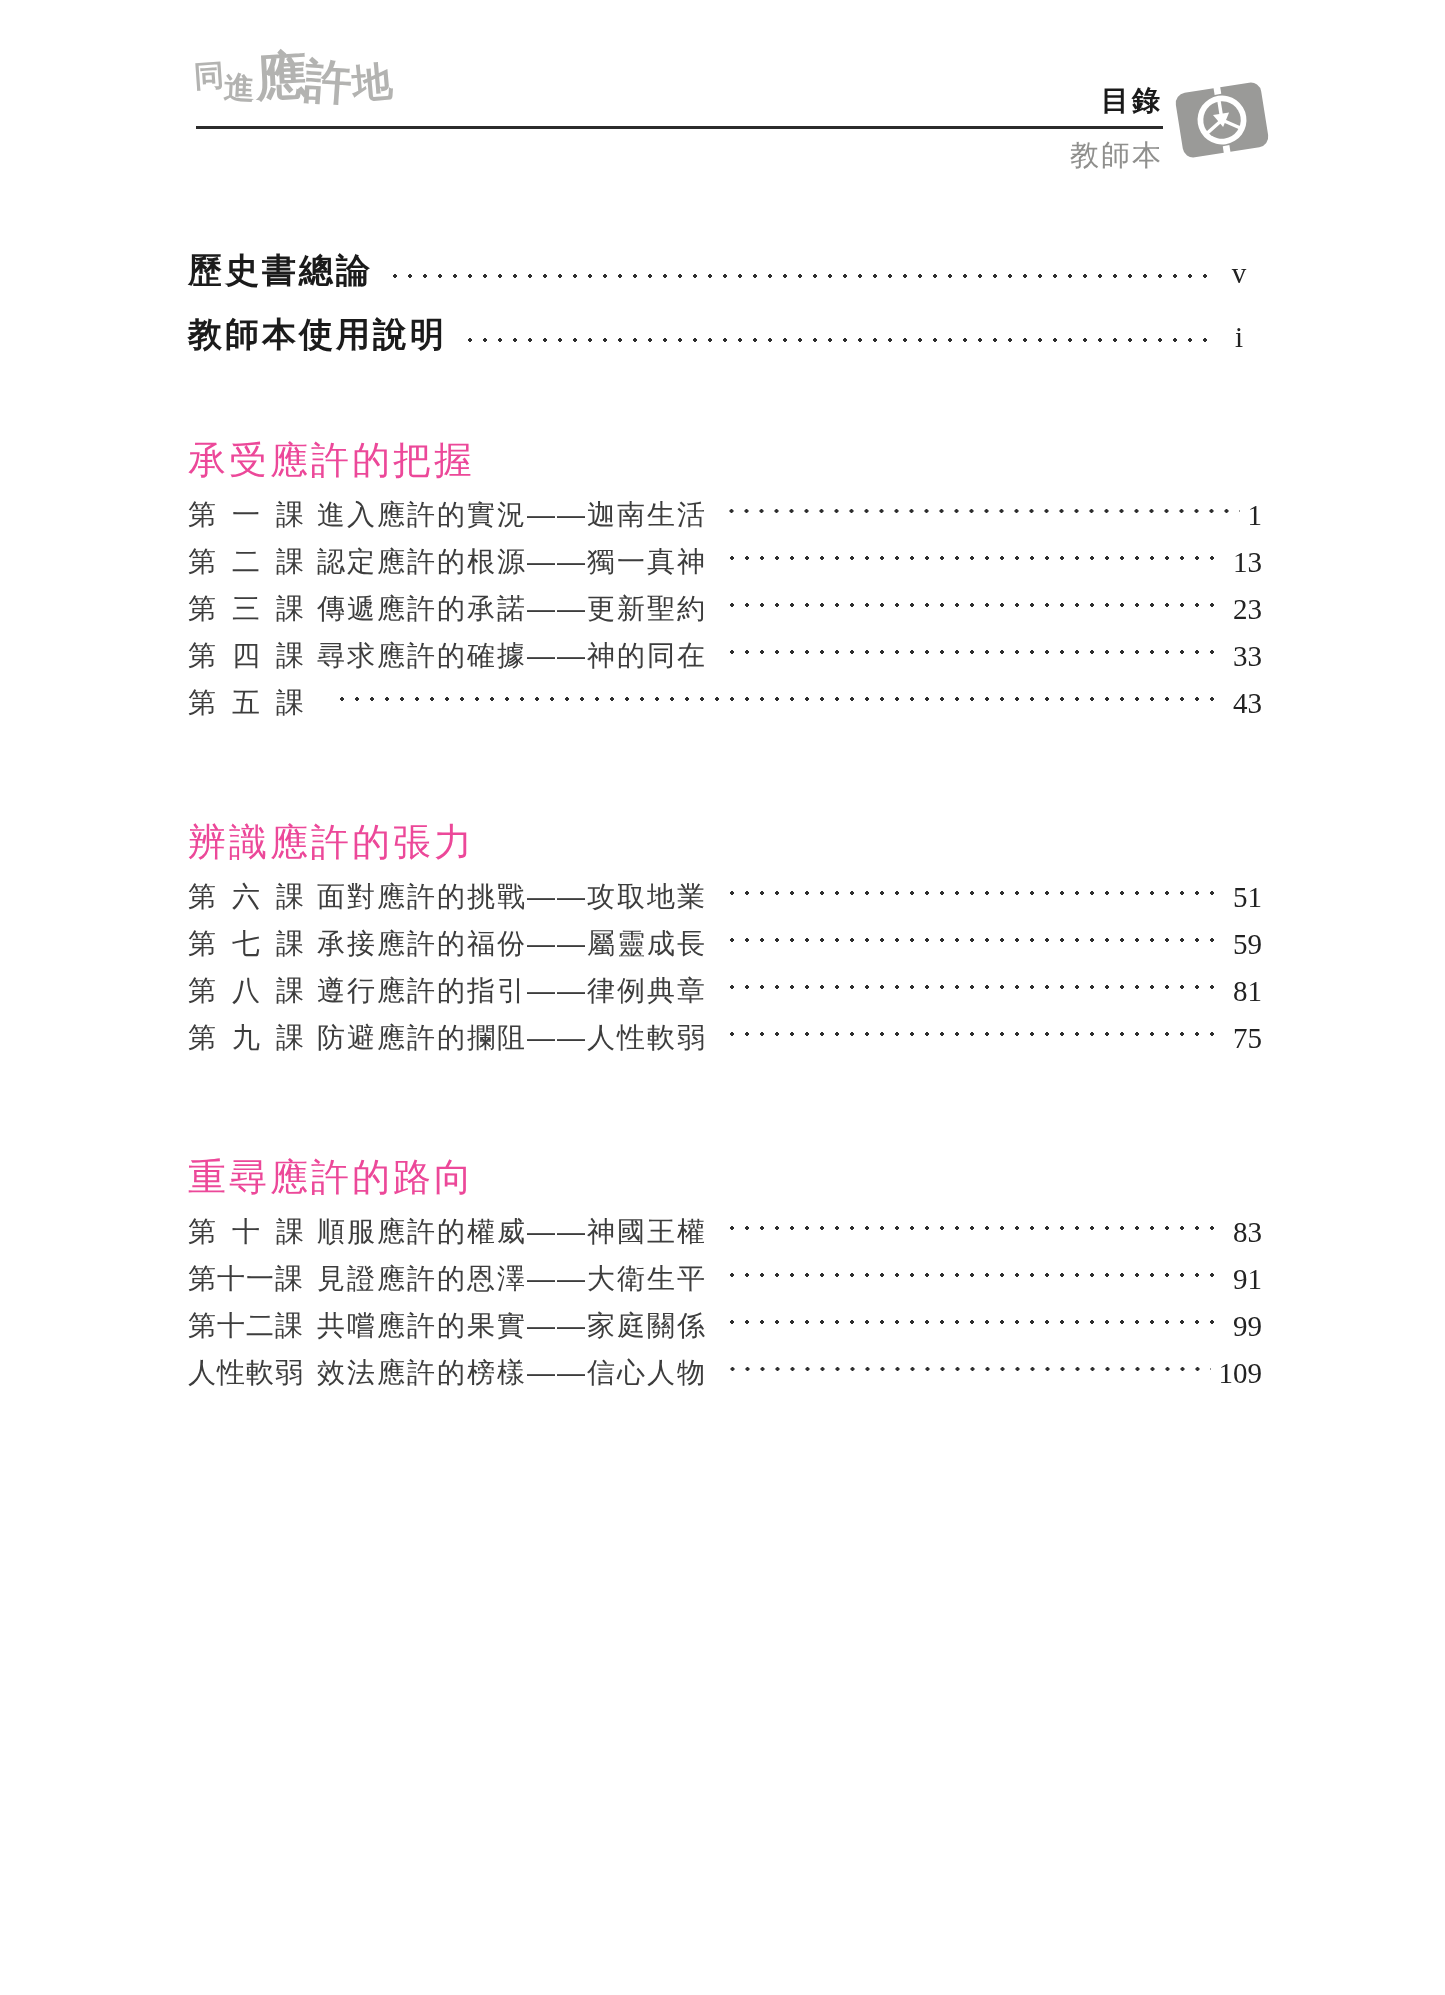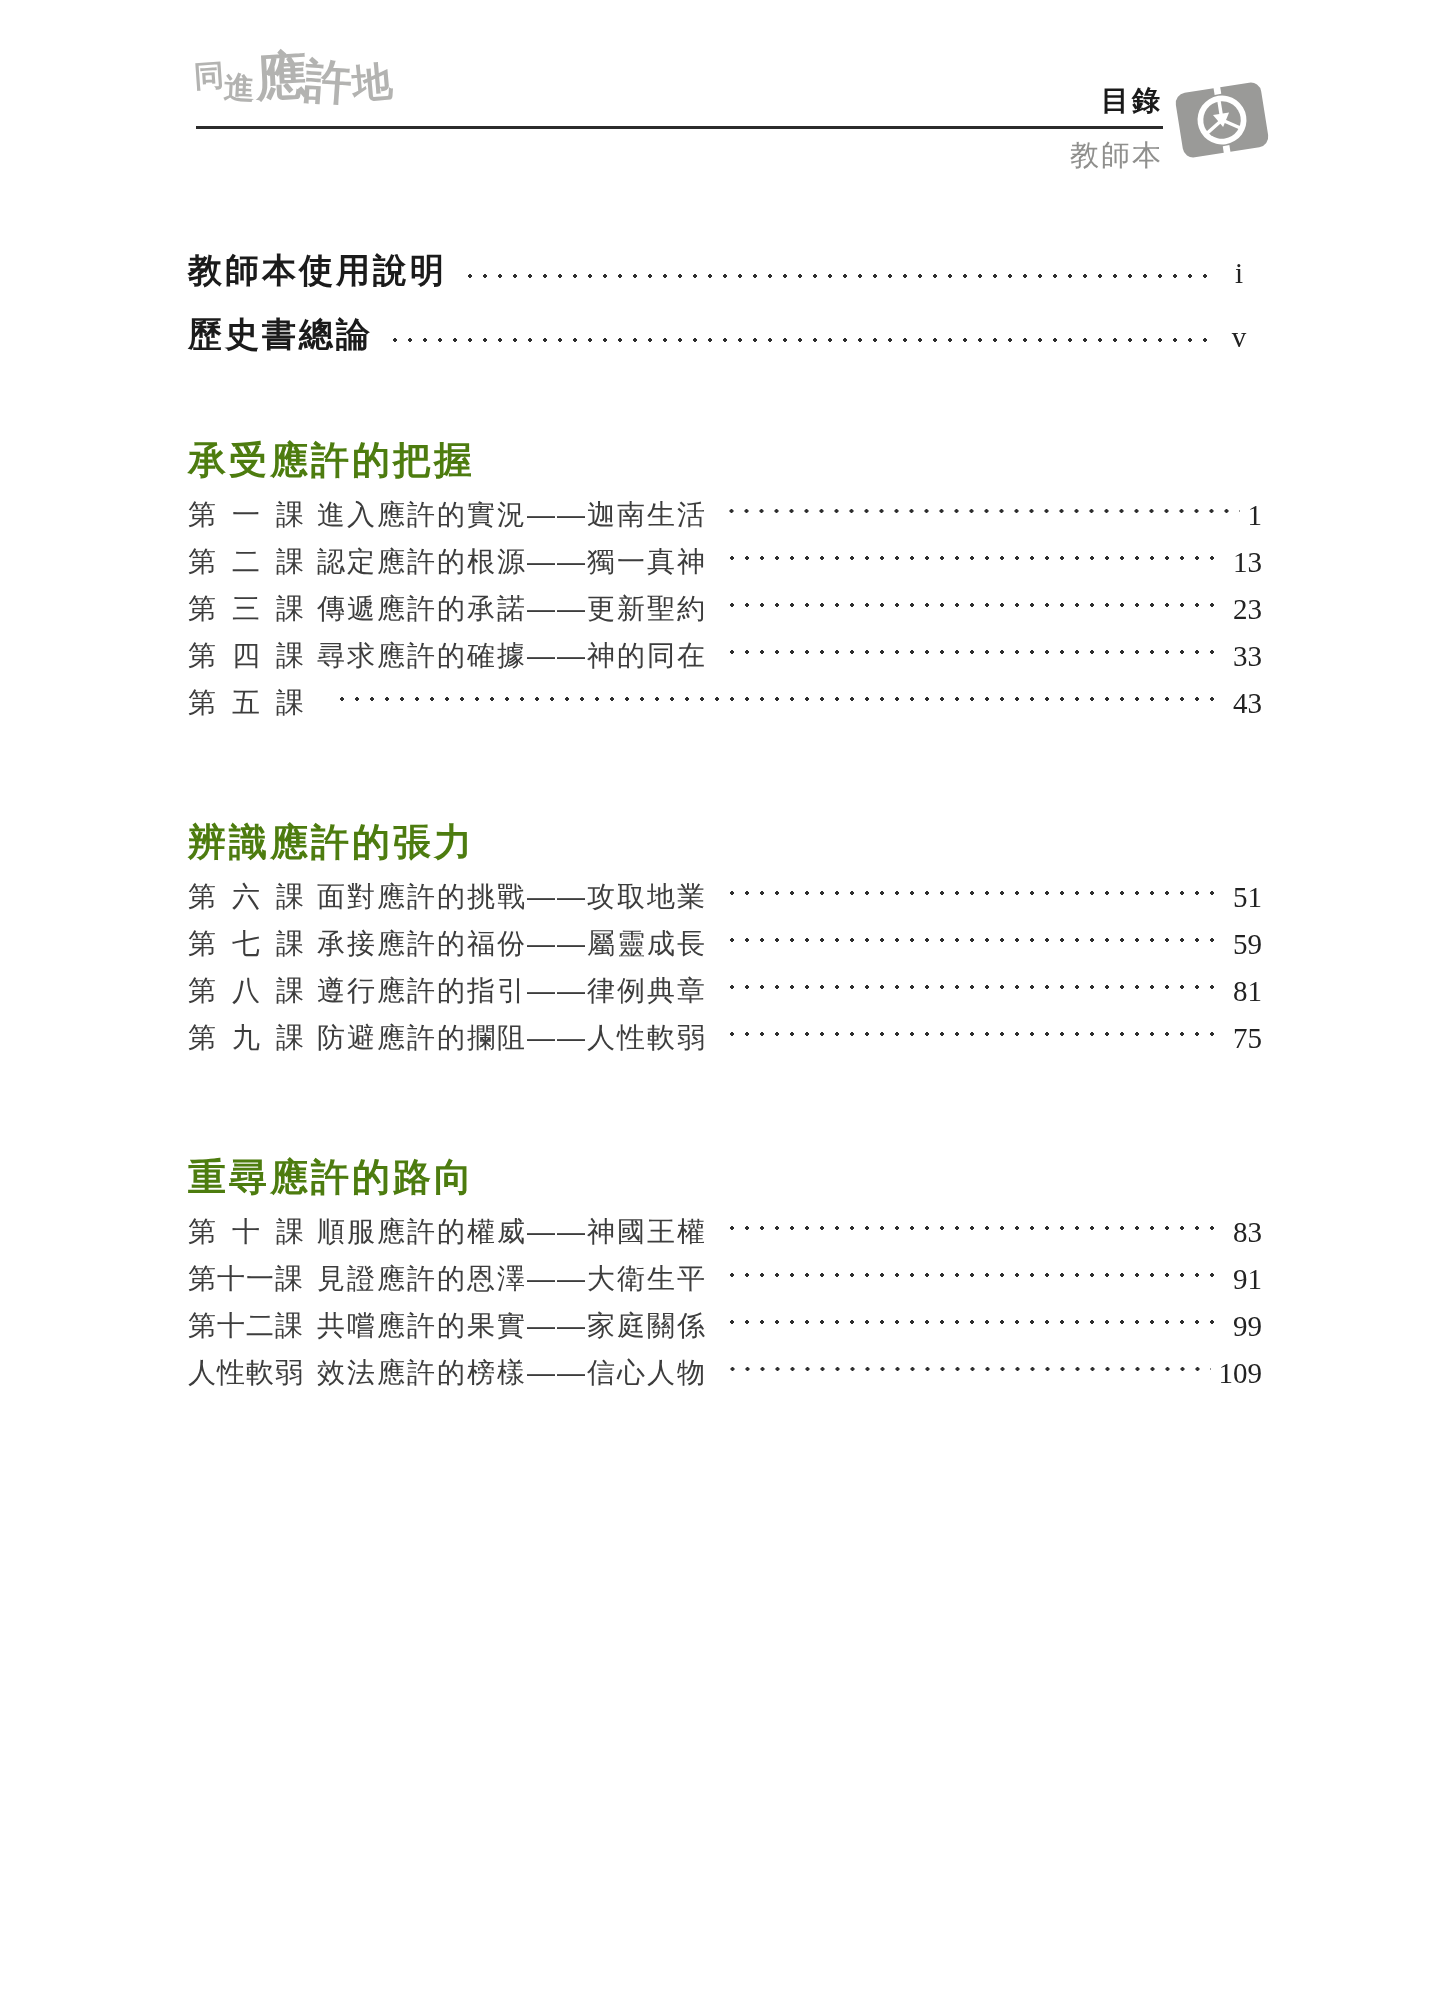--- a/index.html
+++ b/index.html
@@ -40,21 +40,21 @@
   
   .content{padding:0 183px 0 188px;}
   .front-matter{margin-top:82px;}
   .fm-row{display:flex;align-items:flex-end;margin-bottom:24px;color:#1b1b1b;}
   .fm-title{font-size:34px;font-weight:bold;line-height:40px;letter-spacing:3px;flex:0 0 auto;}
   .fm-row .leader{margin-bottom:12px;}
   .fm-page{font-family:"Liberation Serif","DejaVu Serif",serif;font-size:29px;line-height:34px;color:#222;padding-right:10px;min-width:26px;text-align:center;}
   .toc-section{margin-top:84px;}
   .toc-section + .toc-section{margin-top:100px;}
   .section-heading{
-    font-size:38px;font-weight:bold;color:#4d7c0f;
+    font-size:38px;font-weight:normal;color:#ec4899;
     line-height:44px;letter-spacing:3px;margin:0 0 16px 0;
   }
   .toc-row{display:flex;align-items:center;font-size:28px;color:#3d3d3d;line-height:34px;margin-bottom:13px;}
   .lesson-no{width:129px;flex:0 0 auto;letter-spacing:1px;}
   .lesson-title{flex:0 0 auto;letter-spacing:2px;}
   .leader{
     flex:1 1 auto;height:4px;margin:0 8px 9px 14px;
     background-image:radial-gradient(circle at 2px 2px,#2e2e2e 1.7px,transparent 2px);
     background-size:15px 4px;background-repeat:repeat-x;
     background-position:right 0 top 0;
@@ -90,28 +90,28 @@
         </g>
         <polygon points="41.5,39.5 58.5,39.5 50,53.5" fill="#ffffff"></polygon>
       </g>
     </svg>
   </div>
 
   <div class="content">
 
     <div class="front-matter">
       <div class="fm-row">
+        <span class="fm-title">歷史書總論</span>
+        <span class="leader"></span>
+        <span class="fm-page">v</span>
+      </div>
+      <div class="fm-row">
         <span class="fm-title">教師本使用說明</span>
         <span class="leader"></span>
         <span class="fm-page">i</span>
-      </div>
-      <div class="fm-row">
-        <span class="fm-title">歷史書總論</span>
-        <span class="leader"></span>
-        <span class="fm-page">v</span>
       </div>
     </div>
 
     <div class="toc-section">
       <h2 class="section-heading">承受應許的把握</h2>
       <div class="toc-row">
         <span class="lesson-no">第 一 課</span>
         <span class="lesson-title">進入應許的實況——迦南生活</span>
         <span class="leader"></span>
         <span class="page-no">1</span>

